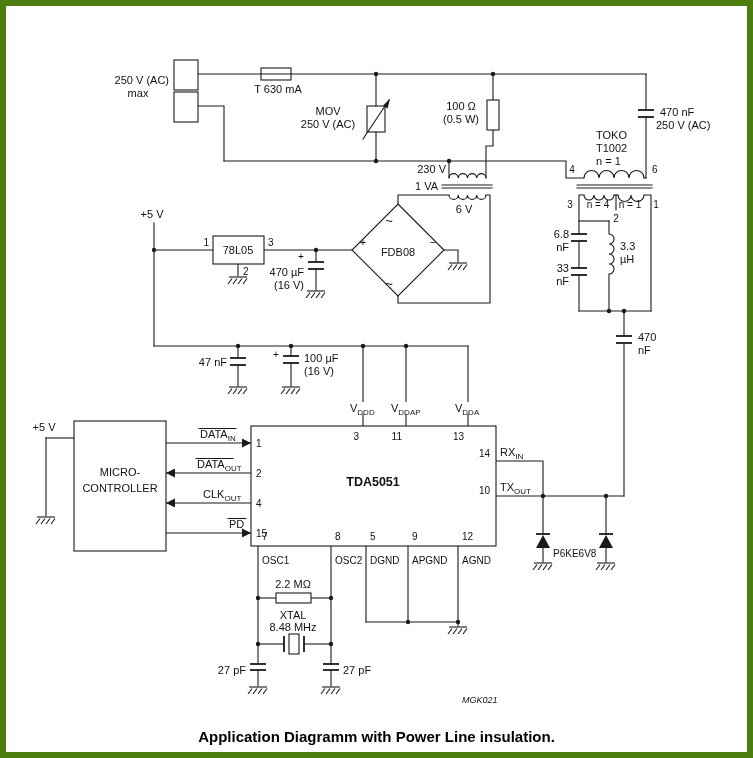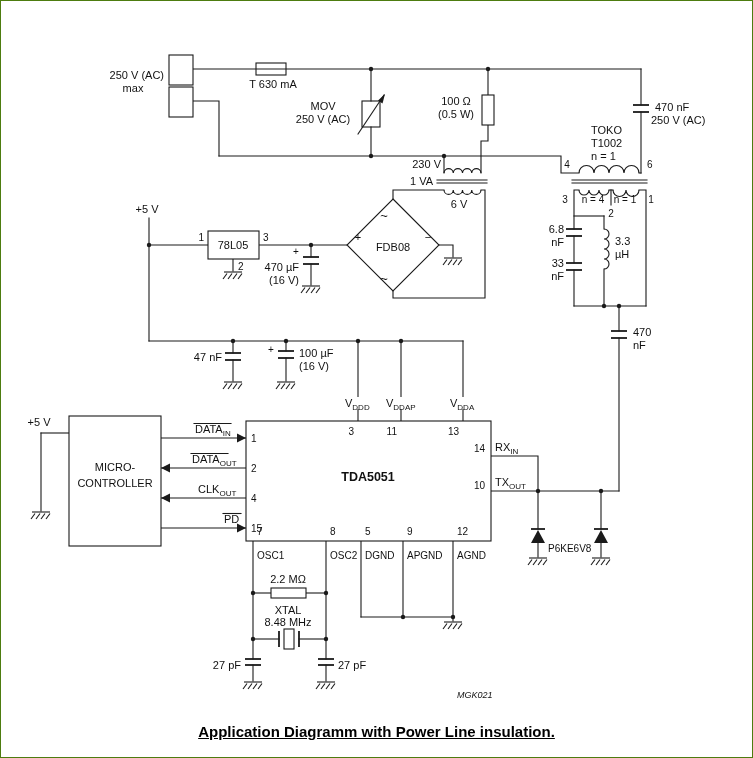--- a/index.html
+++ b/index.html
@@ -1,34 +1,34 @@
 <!DOCTYPE html>
 <html><head>
 <meta charset="utf-8">
 <style>
   * { margin:0; padding:0; box-sizing:border-box; }
   html,body { background:#fff; }
   body { width:753px; height:758px; font-family:"Liberation Sans", sans-serif; }
-  .page { width:753px; height:758px; border:1px solid #4d7c0f; background:#fff; overflow:hidden; }
+  .page { width:753px; height:758px; border:6px solid #4d7c0f; background:#fff; overflow:hidden; }
   svg { display:block; }
   svg text { fill:#111; font-family:"Liberation Sans", sans-serif; font-size:11px; }
   text.pin, tspan.pin { font-size:10px; }
   text.small { font-size:10px; }
   tspan.sub { font-size:8px; }
   text.big { font-size:12.5px; font-weight:bold; }
   text.tilde { font-size:13px; }
   text.note { font-size:9px; font-style:italic; }
   .w { stroke:#1a1a1a; stroke-width:1.1; fill:none; stroke-linecap:square; }
   .sym { stroke:#1a1a1a; stroke-width:1.1; fill:#fff; }
   .symn { stroke:#1a1a1a; stroke-width:1.1; fill:none; }
   .plate { stroke:#1a1a1a; stroke-width:1.8; fill:none; }
   .blk { fill:#1a1a1a; stroke:none; }
   .mask { fill:#fff; stroke:none; }
   .dot { fill:#1a1a1a; stroke:none; }
-  .caption { text-align:center; font-size:15px; font-weight:bold; color:#000; margin-top:10px;text-decoration:underline; }
+  .caption { text-align:center; font-size:15px; font-weight:bold; color:#000; margin-top:10px; }
 </style>
 </head>
 <body>
 
 <div class="page">
 <svg width="753" height="712" viewBox="0 0 753 712">
   <defs>
     <g id="gnd" stroke="#1a1a1a" stroke-width="1.1">
       <line x1="-9" y1="0" x2="9" y2="0"></line>
       <line x1="-6" y1="1.5" x2="-10" y2="7"></line>

